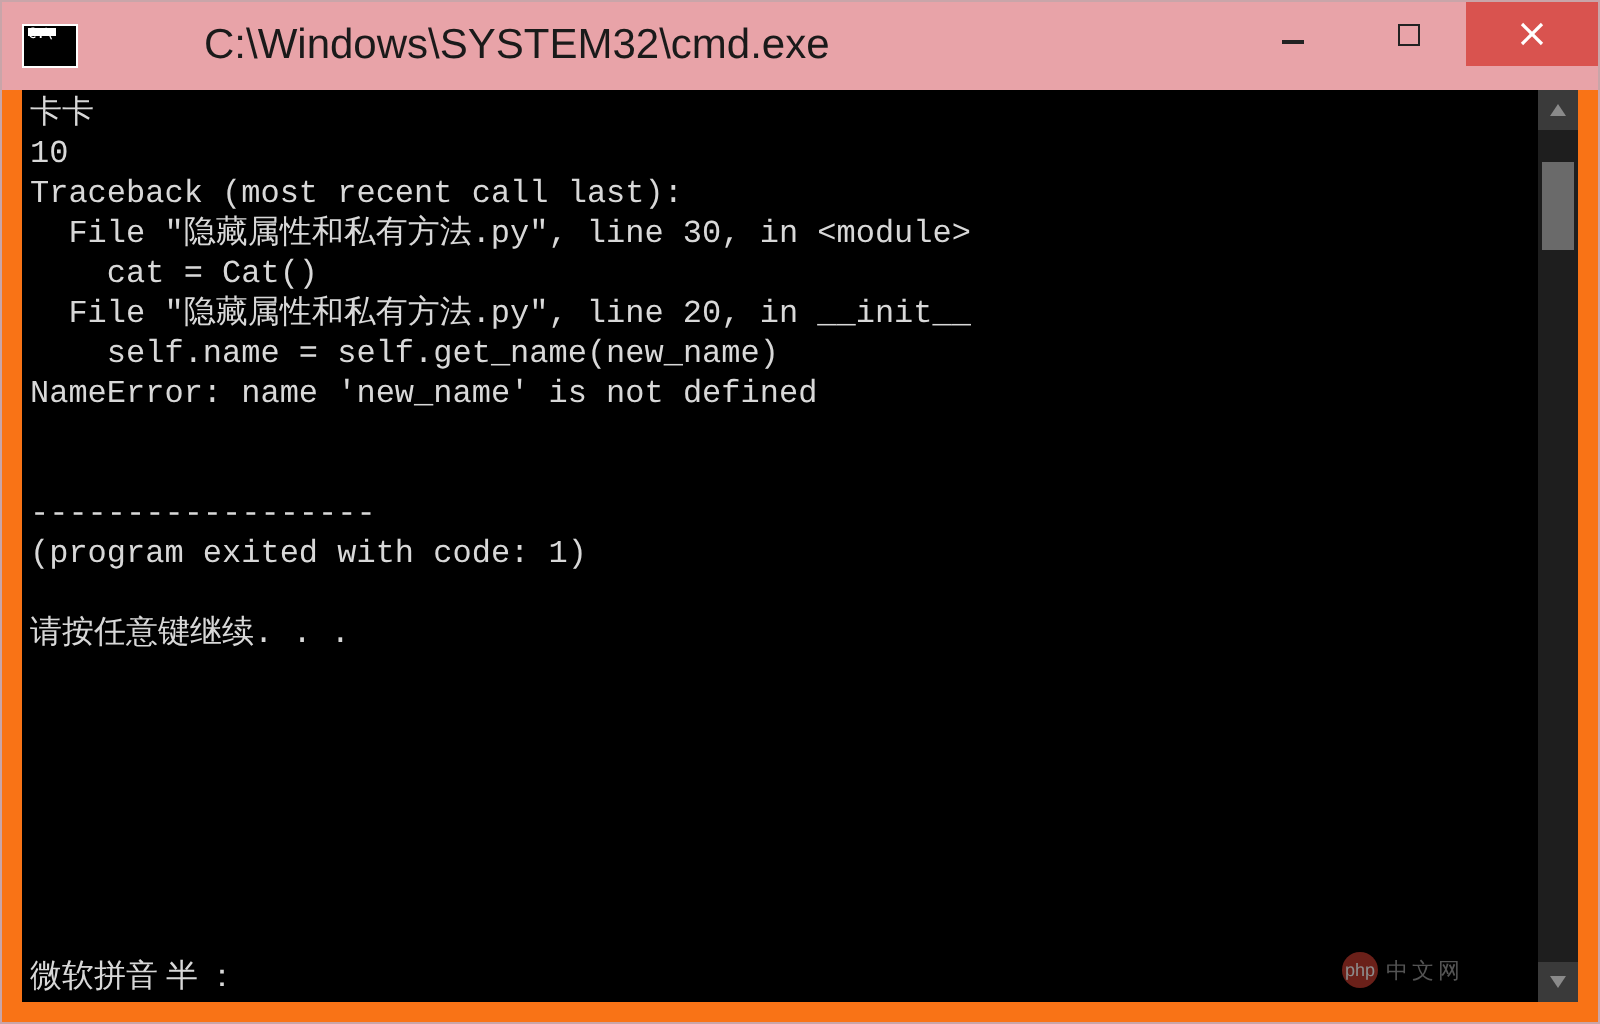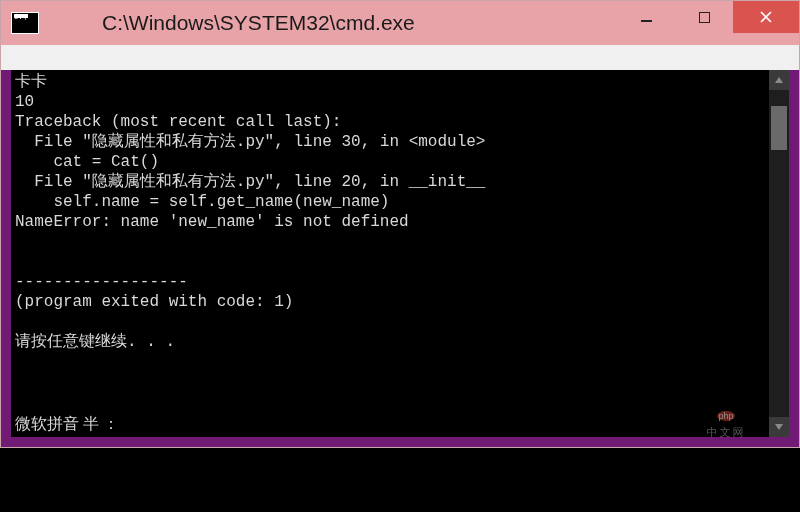--- a/index.html
+++ b/index.html
@@ -1,23 +1,22 @@
 <!DOCTYPE html>
 <html><head>
 <meta charset="utf-8">
 <style>
   * { box-sizing: border-box; margin: 0; padding: 0; }
   html, body { width: 800px; height: 512px; overflow: hidden; font-family: "Segoe UI", Tahoma, sans-serif; background: #000; }
 
   .window {
-    width: 800px; height: 448px;
+    width: 800px; height: 512px;
     background: #f0f0f0;
     display: flex; flex-direction: column;
     border: 1px solid #c9a5a9;
-    gap: 25px;
   }
 
   .titlebar {
     height: 44px;
     background: #e8a3a8;
     display: flex; align-items: center;
     user-select: none;
   }
   .app-icon {
     width: 28px; height: 22px;
@@ -59,21 +58,21 @@
   .win-btn.min svg, .win-btn.max svg { width: 11px; height: 11px; }
   .win-btn.close {
     width: 66px;
     background: #d9534f;
     color: #fff;
   }
   .win-btn.close svg { width: 12px; height: 12px; }
 
   .client {
     flex: 1;
-    background: #701a75;
+    background: #f97316;
     padding: 0 10px 10px 10px;
     display: flex;
   }
   .console-wrap {
     flex: 1;
     display: flex;
     background: #000;
     position: relative;
   }
   .console {
@@ -119,21 +118,20 @@
     background: #6a6a6a;
   }
 
   .watermark {
     position: absolute;
     right: 8px; bottom: 6px;
     width: 110px; height: 20px;
     display: flex; align-items: center; gap: 4px;
     opacity: 0.55;
     pointer-events: none;
-    flex-direction: column;
   }
   .wm-dot {
     width: 18px; height: 18px;
     border-radius: 50%;
     background: #c23b2e;
     color: #fff;
     font-size: 9px;
     display: flex; align-items: center; justify-content: center;
     font-family: sans-serif;
   }

